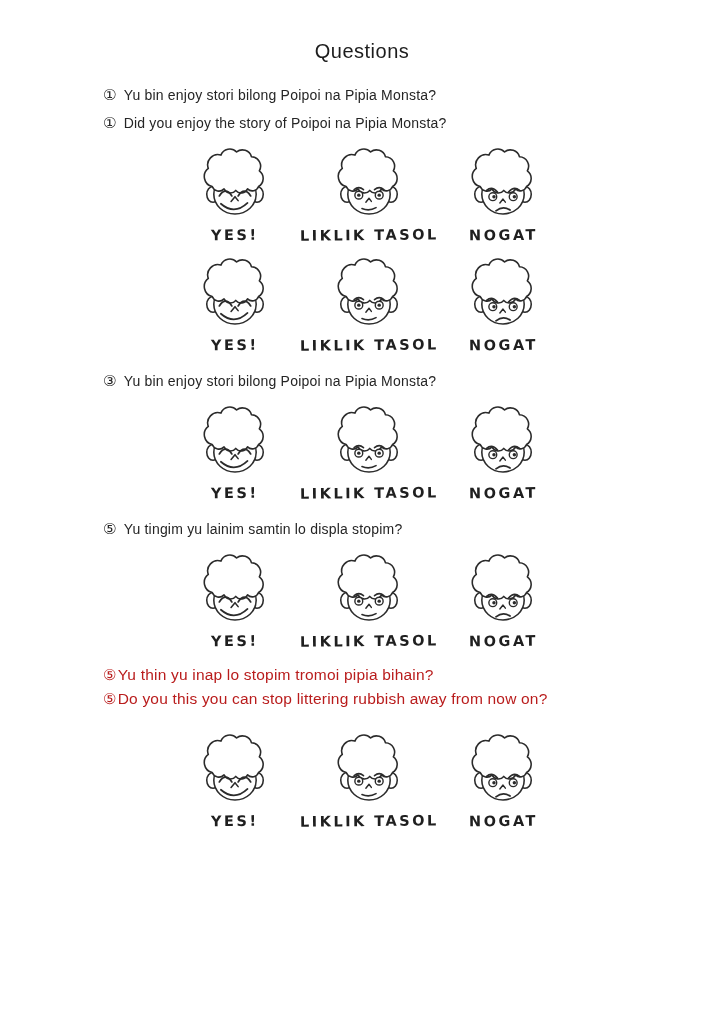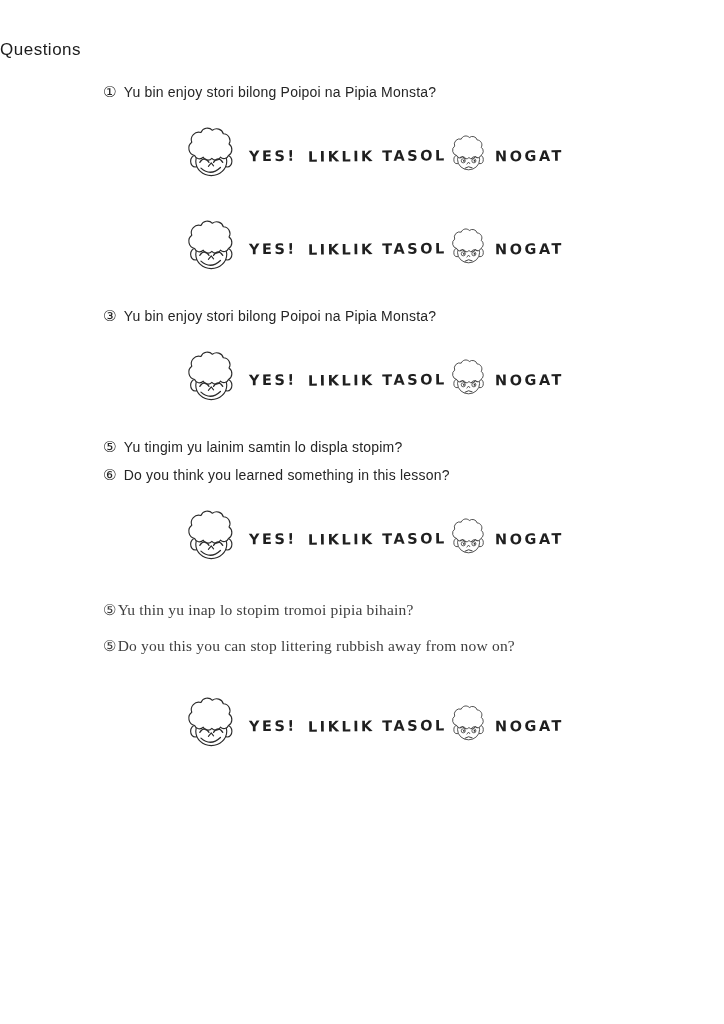--- a/index.html
+++ b/index.html
@@ -2,35 +2,35 @@
 <html><head>
 <meta charset="utf-8">
 <style>
   html,body{margin:0;padding:0;}
   body{
     width:724px;height:1024px;background:#ffffff;overflow:hidden;
     font-family:"Liberation Sans","DejaVu Sans",sans-serif;color:#222;
   }
   .page{width:724px;height:1024px;position:relative;box-sizing:border-box;padding-top:40px;}
   .title{
-    text-align:left;font-size:17px;font-weight:500;letter-spacing:.5px;color:#1c1c1c;
+    text-align:center;font-size:20px;font-weight:500;letter-spacing:.5px;color:#1c1c1c;
     margin:0 0 18px 0;font-family:"Liberation Sans","DejaVu Sans",sans-serif;
   }
   .q-pair{margin:0 16px 10px 103px;}
   .q-line{font-size:14px;line-height:27px;color:#252525;letter-spacing:.2px;white-space:nowrap;}
   .q-num{display:inline-block;margin-right:7px;font-size:15px;}
   .serif .q-line{
-    font-family:Liberation Serif, serif;font-size:15.5px;color:#404040;line-height:36px;
+    font-family:Liberation Sans, sans-serif;font-size:15.5px;color:#b91c1c;line-height:24px;
   }
   .serif .q-num{margin-right:1px;}
   .faces-row{
     width:390px;margin:6px auto 14px auto;transform:translateX(7px);
     display:flex;justify-content:space-between;align-items:flex-end;
   }
-  .face-fig{width:122px;display:flex;flex-direction:row;align-items:center;}
+  .face-fig{width:122px;display:flex;flex-direction:column;align-items:center;}
   .face-fig svg.face-svg{width:102px;height:79px;display:block;}
   .face-label{
     margin-top:1px;font-size:14.5px;font-weight:600;letter-spacing:2.5px;color:#1f1f1f;
     white-space:nowrap;font-family:"DejaVu Sans",sans-serif;transform:rotate(-.6deg);
   }
   .hidden-defs{position:absolute;width:0;height:0;overflow:hidden;}
 </style>
 </head>
 <body>
 
@@ -76,20 +76,21 @@
     </g>
   </defs>
 </svg>
 
 <div class="page">
 
   <h1 class="title">Questions</h1>
 
   <div class="q-pair">
     <div class="q-line"><span class="q-num">①</span><span>Yu bin enjoy stori bilong Poipoi na Pipia Monsta?</span></div>
+    <div class="q-line"><span class="q-num">①</span><span>Did you enjoy the story of Poipoi na Pipia Monsta?</span></div>
   </div>
   <div class="faces-row">
     <div class="face-fig">
       <svg class="face-svg" viewBox="0 0 130 100">
           <use href="#face-base-happy"></use>
         </svg>
       <div class="face-label">YES!</div>
     </div>
     <div class="face-fig">
       <svg class="face-svg" viewBox="0 0 130 100">
@@ -147,21 +148,20 @@
     <div class="face-fig">
       <svg class="face-svg" viewBox="0 0 130 100">
           <use href="#face-base-sad"></use>
         </svg>
       <div class="face-label">NOGAT</div>
     </div>
   </div>
 
   <div class="q-pair">
     <div class="q-line"><span class="q-num">⑤</span><span>Yu tingim yu lainim samtin lo displa stopim?</span></div>
-    <div class="q-line"><span class="q-num">⑥</span><span>Do you think you learned something in this lesson?</span></div>
   </div>
   <div class="faces-row">
     <div class="face-fig">
       <svg class="face-svg" viewBox="0 0 130 100">
           <use href="#face-base-happy"></use>
         </svg>
       <div class="face-label">YES!</div>
     </div>
     <div class="face-fig">
       <svg class="face-svg" viewBox="0 0 130 100">

